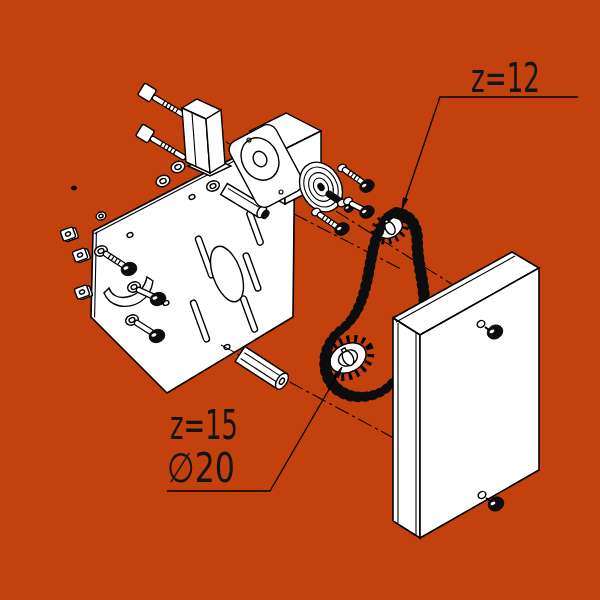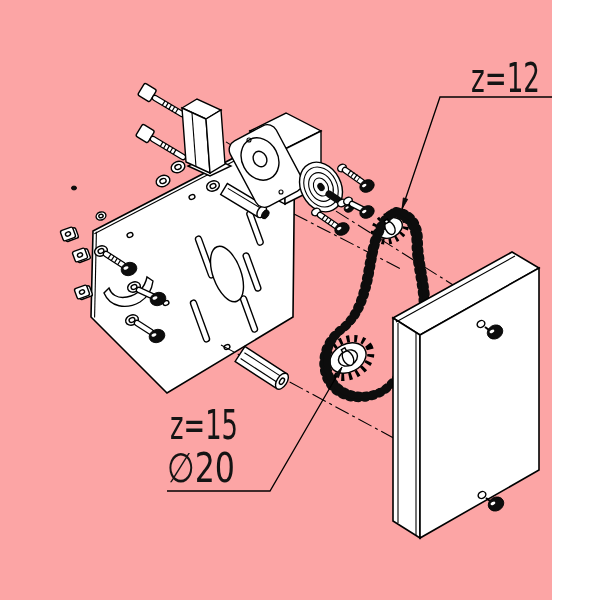--- a/index.html
+++ b/index.html
@@ -1,16 +1,16 @@
 <!DOCTYPE html>
 <html><head>
 <meta charset="utf-8">
 <style>
   html,body{margin:0;padding:0;background:#fff;}
-  .stage{position:relative;width:552px;height:600px;background:#fca5a5;overflow:hidden;}
+  .stage{position:relative;width:600px;height:600px;background:#c2410c;overflow:hidden;}
   svg{display:block;}
   .th{fill:none;stroke:#000;stroke-width:1.1;}
   .fw{fill:#fff;stroke:#000;stroke-width:1.4;}
   .fw2{fill:#fff;stroke:#000;stroke-width:1.6;}
   .fd{fill:#0d0d0d;stroke:#000;stroke-width:0.8;}
   .sheen{fill:#fff;stroke:none;}
   .axis{fill:none;stroke:#000;stroke-width:1.1;stroke-dasharray:15 4 3 4;}
   .chain{fill:none;stroke:#0d0d0d;stroke-width:9;stroke-dasharray:2 5.6;stroke-linecap:round;}
   .chain2{fill:none;stroke:#0d0d0d;stroke-width:7.5;stroke-dasharray:2 5.2;stroke-linecap:round;}
   .teeth{fill:none;stroke:#000;stroke-width:6;stroke-dasharray:2.6 4.4;}

